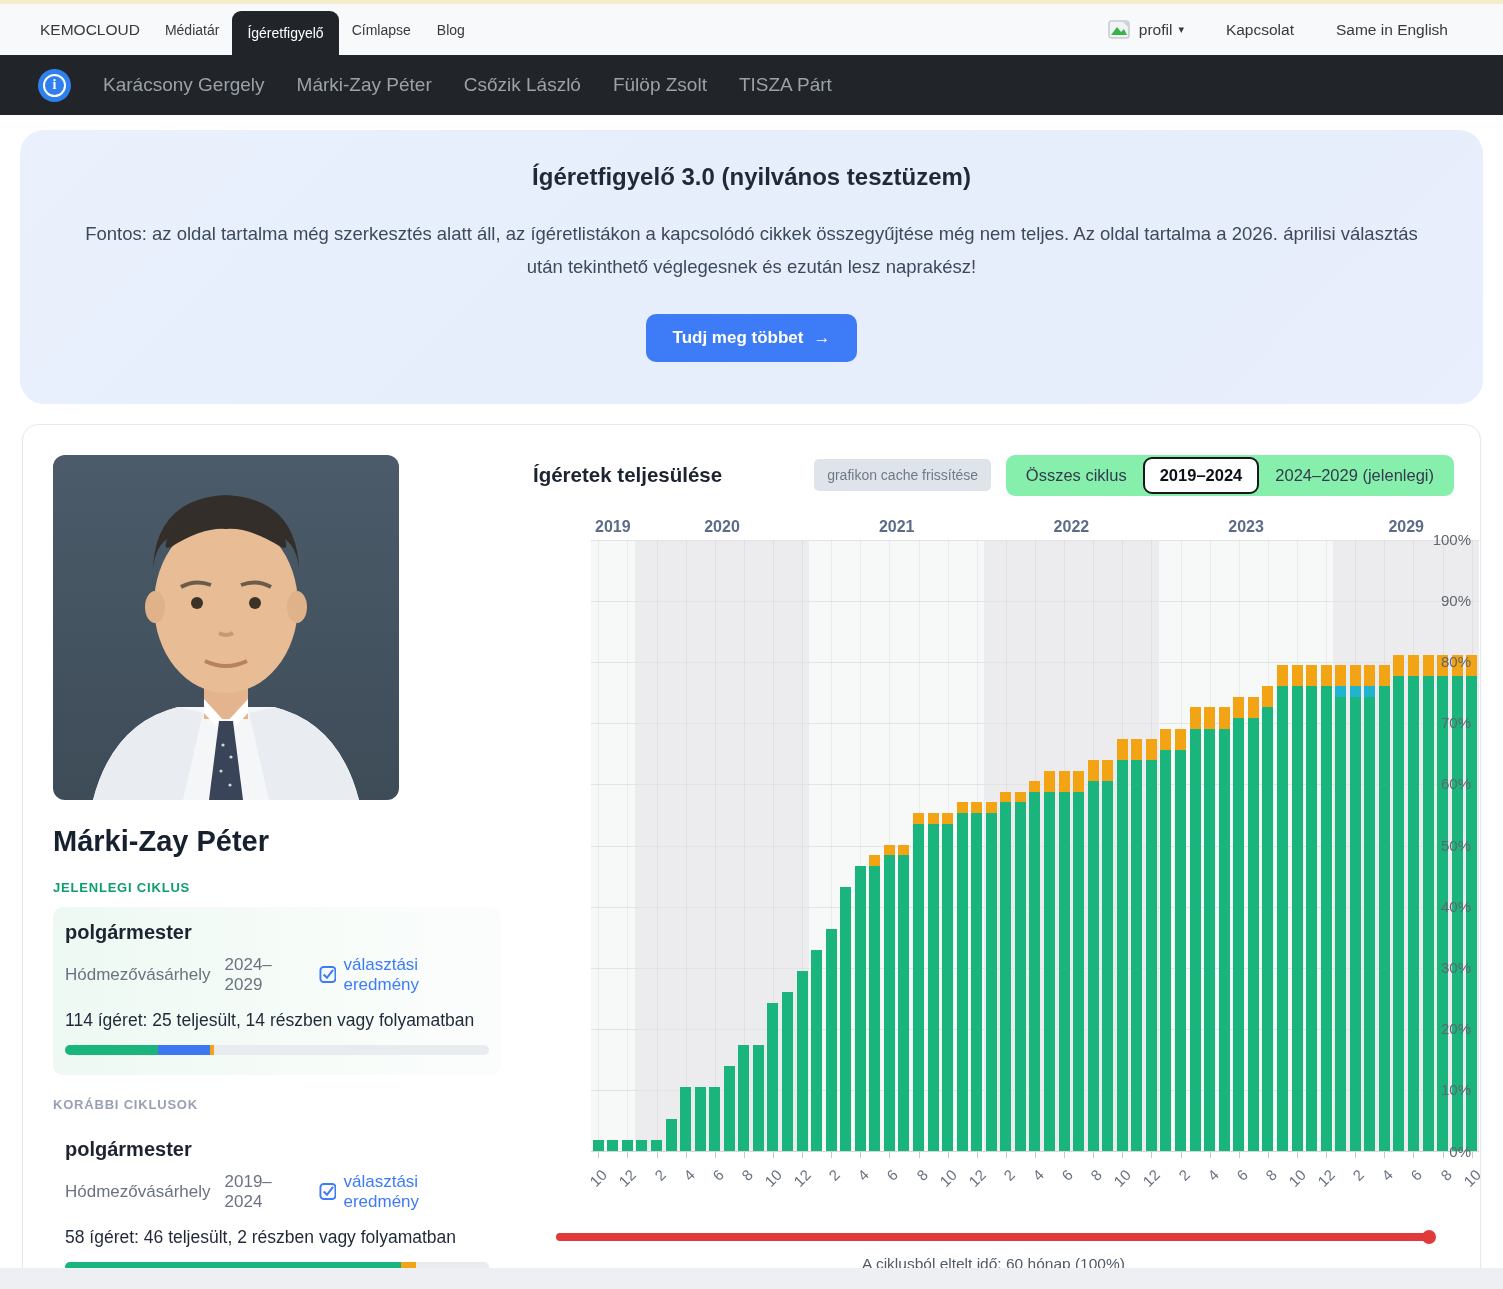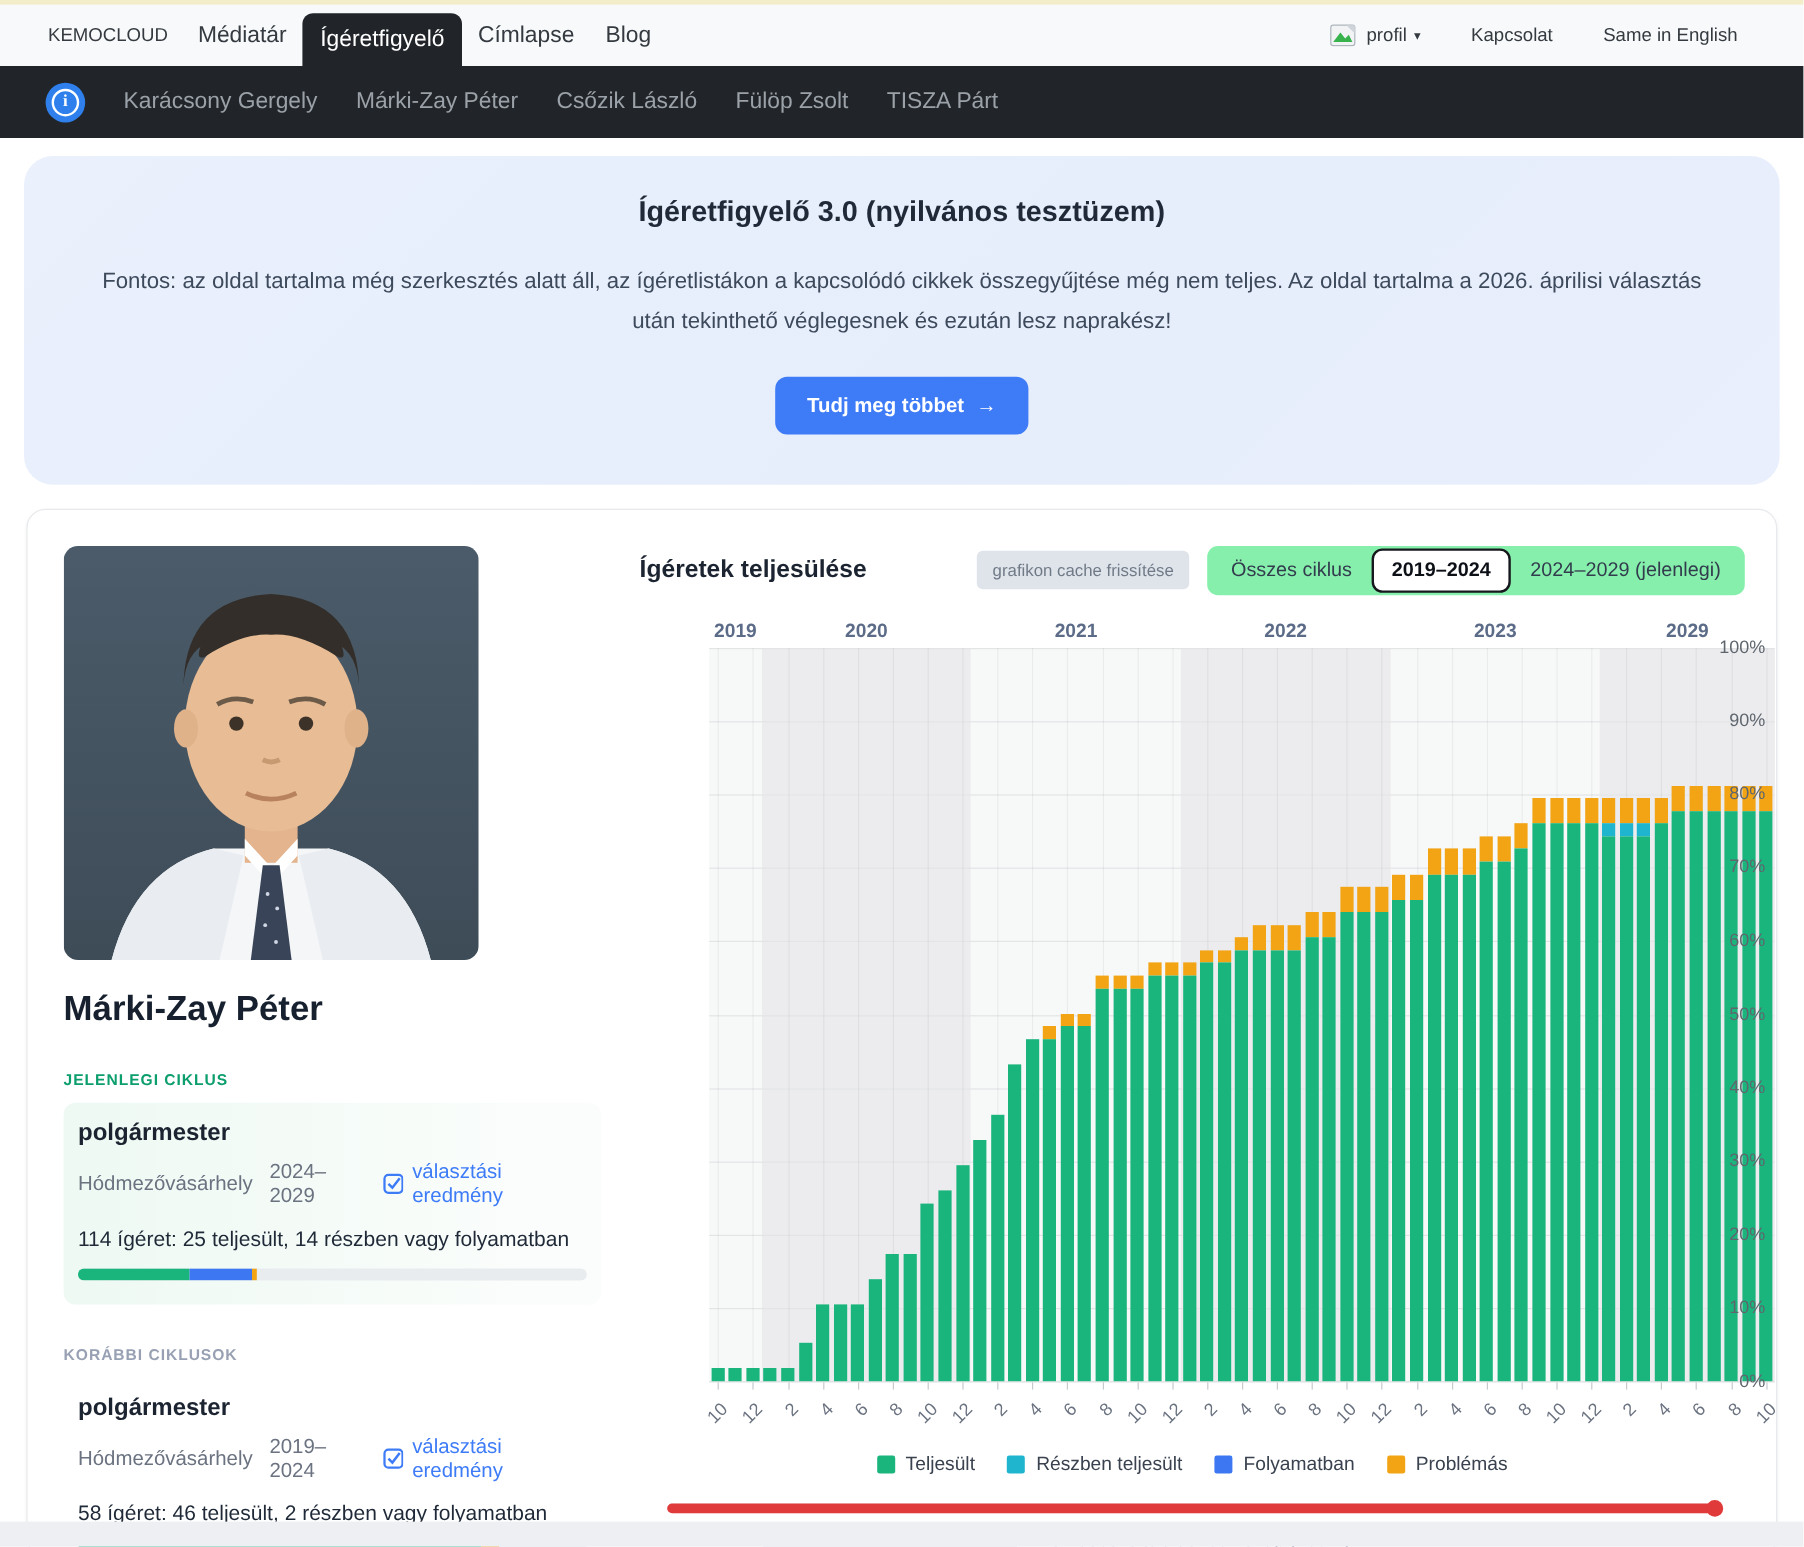--- a/index.html
+++ b/index.html
@@ -6,21 +6,21 @@
   html,body { width:1503px; height:1289px; }
   body {
     font-family: "Liberation Sans", sans-serif;
     background:#ffffff; color:#212529; overflow:hidden; position:relative;
   }
   
   .top-strip { height:4px; background:#f4edca; width:100%; }
   
   .topbar { height:51px; background:#f8f9fa; display:flex; align-items:stretch; padding-left:40px; }
   .topbar .brand { display:flex; align-items:center; font-size:15.5px; color:#343a40; padding:0 12px 0 0; cursor:pointer; text-decoration:none; }
-  .topbar .nav-link { display:flex; align-items:center; font-size:19px; color:#343a40; padding:0 13px; cursor:pointer; }
+  .topbar .nav-link { display:flex; align-items:center; font-size:14px; color:#343a40; padding:0 13px; cursor:pointer; }
   .topbar .nav-link.active { background:#212529; color:#fff; border-radius:9px 9px 0 0; margin-top:7px; padding:0 15px; }
   .topbar-right { margin-left:auto; display:flex; align-items:center; gap:0; padding-right:34px; }
   .topbar-right .item { display:flex; align-items:center; font-size:15.5px; color:#343a40; padding:0 21px; cursor:pointer; }
   .avatar-ic { width:22px; height:19px; margin-right:9px; }
   .caret { font-size:11px; margin-left:6px; color:#343a40; }
   
   .subnav { height:60px; background:#212529; display:flex; align-items:center; padding-left:38px; }
   .info-ic { width:33px; height:33px; border-radius:50%; background:#2f80ed; display:flex; align-items:center; justify-content:center; margin-right:16px; flex:none; cursor:pointer; }
   .info-ic .ring { width:23px; height:23px; border:2px solid #fff; border-radius:50%; display:flex; align-items:center; justify-content:center; color:#fff; font-size:14px; font-weight:bold; font-family:"Liberation Serif", serif; }
   .subnav .s-link { color:#9ba1a8; font-size:19px; padding:0 16px; cursor:pointer; }
@@ -28,21 +28,21 @@
   .hero { margin:15px 20px 0 20px; background:linear-gradient(135deg,#eaf1fd 0%,#e6edfb 60%,#e9effc 100%); border-radius:24px; padding:33px 58px 42px 58px; text-align:center; }
   .hero h1 { font-size:24px; color:#1f2937; margin-bottom:26px; font-weight:bold; }
   .hero p { font-size:18.5px; line-height:1.8; color:#3d4a5c; }
   .hero .cta-row { margin-top:30px; }
   .cta-btn { display:inline-flex; align-items:center; gap:10px; background:#3d7bf7; color:#fff; font-size:17px; font-weight:bold; border:none; border-radius:10px; padding:14px 27px; cursor:pointer; font-family:inherit; }
   
   .main-card { margin:20px 22px 0 22px; background:#fff; border:1px solid #e7e9ec; border-radius:16px; box-shadow:0 1px 3px rgba(20,30,50,.05); padding:30px 26px 20px 30px; display:flex; gap:32px; height:873px; overflow:hidden; }
   .left-col { width:448px; flex:none; }
   .photo-wrap { width:346px; height:345px; border-radius:12px; overflow:hidden; }
   .person-name { font-size:29px; font-weight:bold; color:#16202e; margin-top:25px; }
-  .caps-label { font-size:13px; font-weight:bold; letter-spacing:.8px; margin-top:34px; }
+  .caps-label { font-size:13px; font-weight:bold; letter-spacing:.8px; margin-top:22px; }
   .caps-green { color:#0d9e6e; }
   .caps-gray { color:#98a1b3; }
   .cycle-box { margin-top:12px; border-radius:10px; padding:14px 12px 20px 12px; }
   .cycle-box.tinted { background:linear-gradient(90deg,#eef9f3 0%, #fafdfb 85%); }
   .cycle-pos { font-size:20px; font-weight:bold; color:#1b2430; }
   .cycle-meta { display:flex; align-items:center; gap:14px; margin-top:11px; font-size:17px; }
   .cycle-city, .cycle-term { color:#6b7280; }
   .result-link { display:inline-flex; align-items:center; gap:7px; color:#3d7bf7; cursor:pointer; }
   .cycle-summary { margin-top:15px; font-size:17.5px; color:#1f2937; }
   .pbar { margin-top:14px; height:10px; background:#e9ecef; border-radius:6px; overflow:hidden; display:flex; }
@@ -576,38 +576,20 @@
         <div class="xtick" style="left: 851.377px; top: 634px;"></div>
         <div class="xlbl" style="left: 807.377px; top: 648px;">4</div>
         <div class="xtick" style="left: 880.492px; top: 634px;"></div>
         <div class="xlbl" style="left: 836.492px; top: 648px;">6</div>
         <div class="xtick" style="left: 909.607px; top: 634px;"></div>
         <div class="xlbl" style="left: 865.607px; top: 648px;">8</div>
         <div class="xtick" style="left: 938.721px; top: 634px;"></div>
         <div class="xlbl" style="left: 894.721px; top: 648px;">10</div>
       </div>
 
-    <div class="legend">
-      <div class="legend-item">
-        <span class="legend-swatch" style="background: rgb(26, 181, 125);"></span>
-        <span>Teljesült</span>
-      </div>
-      <div class="legend-item">
-        <span class="legend-swatch" style="background: rgb(31, 181, 206);"></span>
-        <span>Részben teljesült</span>
-      </div>
-      <div class="legend-item">
-        <span class="legend-swatch" style="background: rgb(61, 120, 242);"></span>
-        <span>Folyamatban</span>
-      </div>
-      <div class="legend-item">
-        <span class="legend-swatch" style="background: rgb(242, 164, 20);"></span>
-        <span>Problémás</span>
-      </div>
-    </div>
 
     <div class="slider-wrap">
       <div class="slider-track"></div>
       <div class="slider-fill" style="width: 100%;"></div>
       <div class="slider-handle" style="left: calc(100% - 10px);"></div>
     </div>
     <div class="slider-caption">A ciklusból eltelt idő: 60 hónap (100%)</div>
   </div>
 </div>
 

